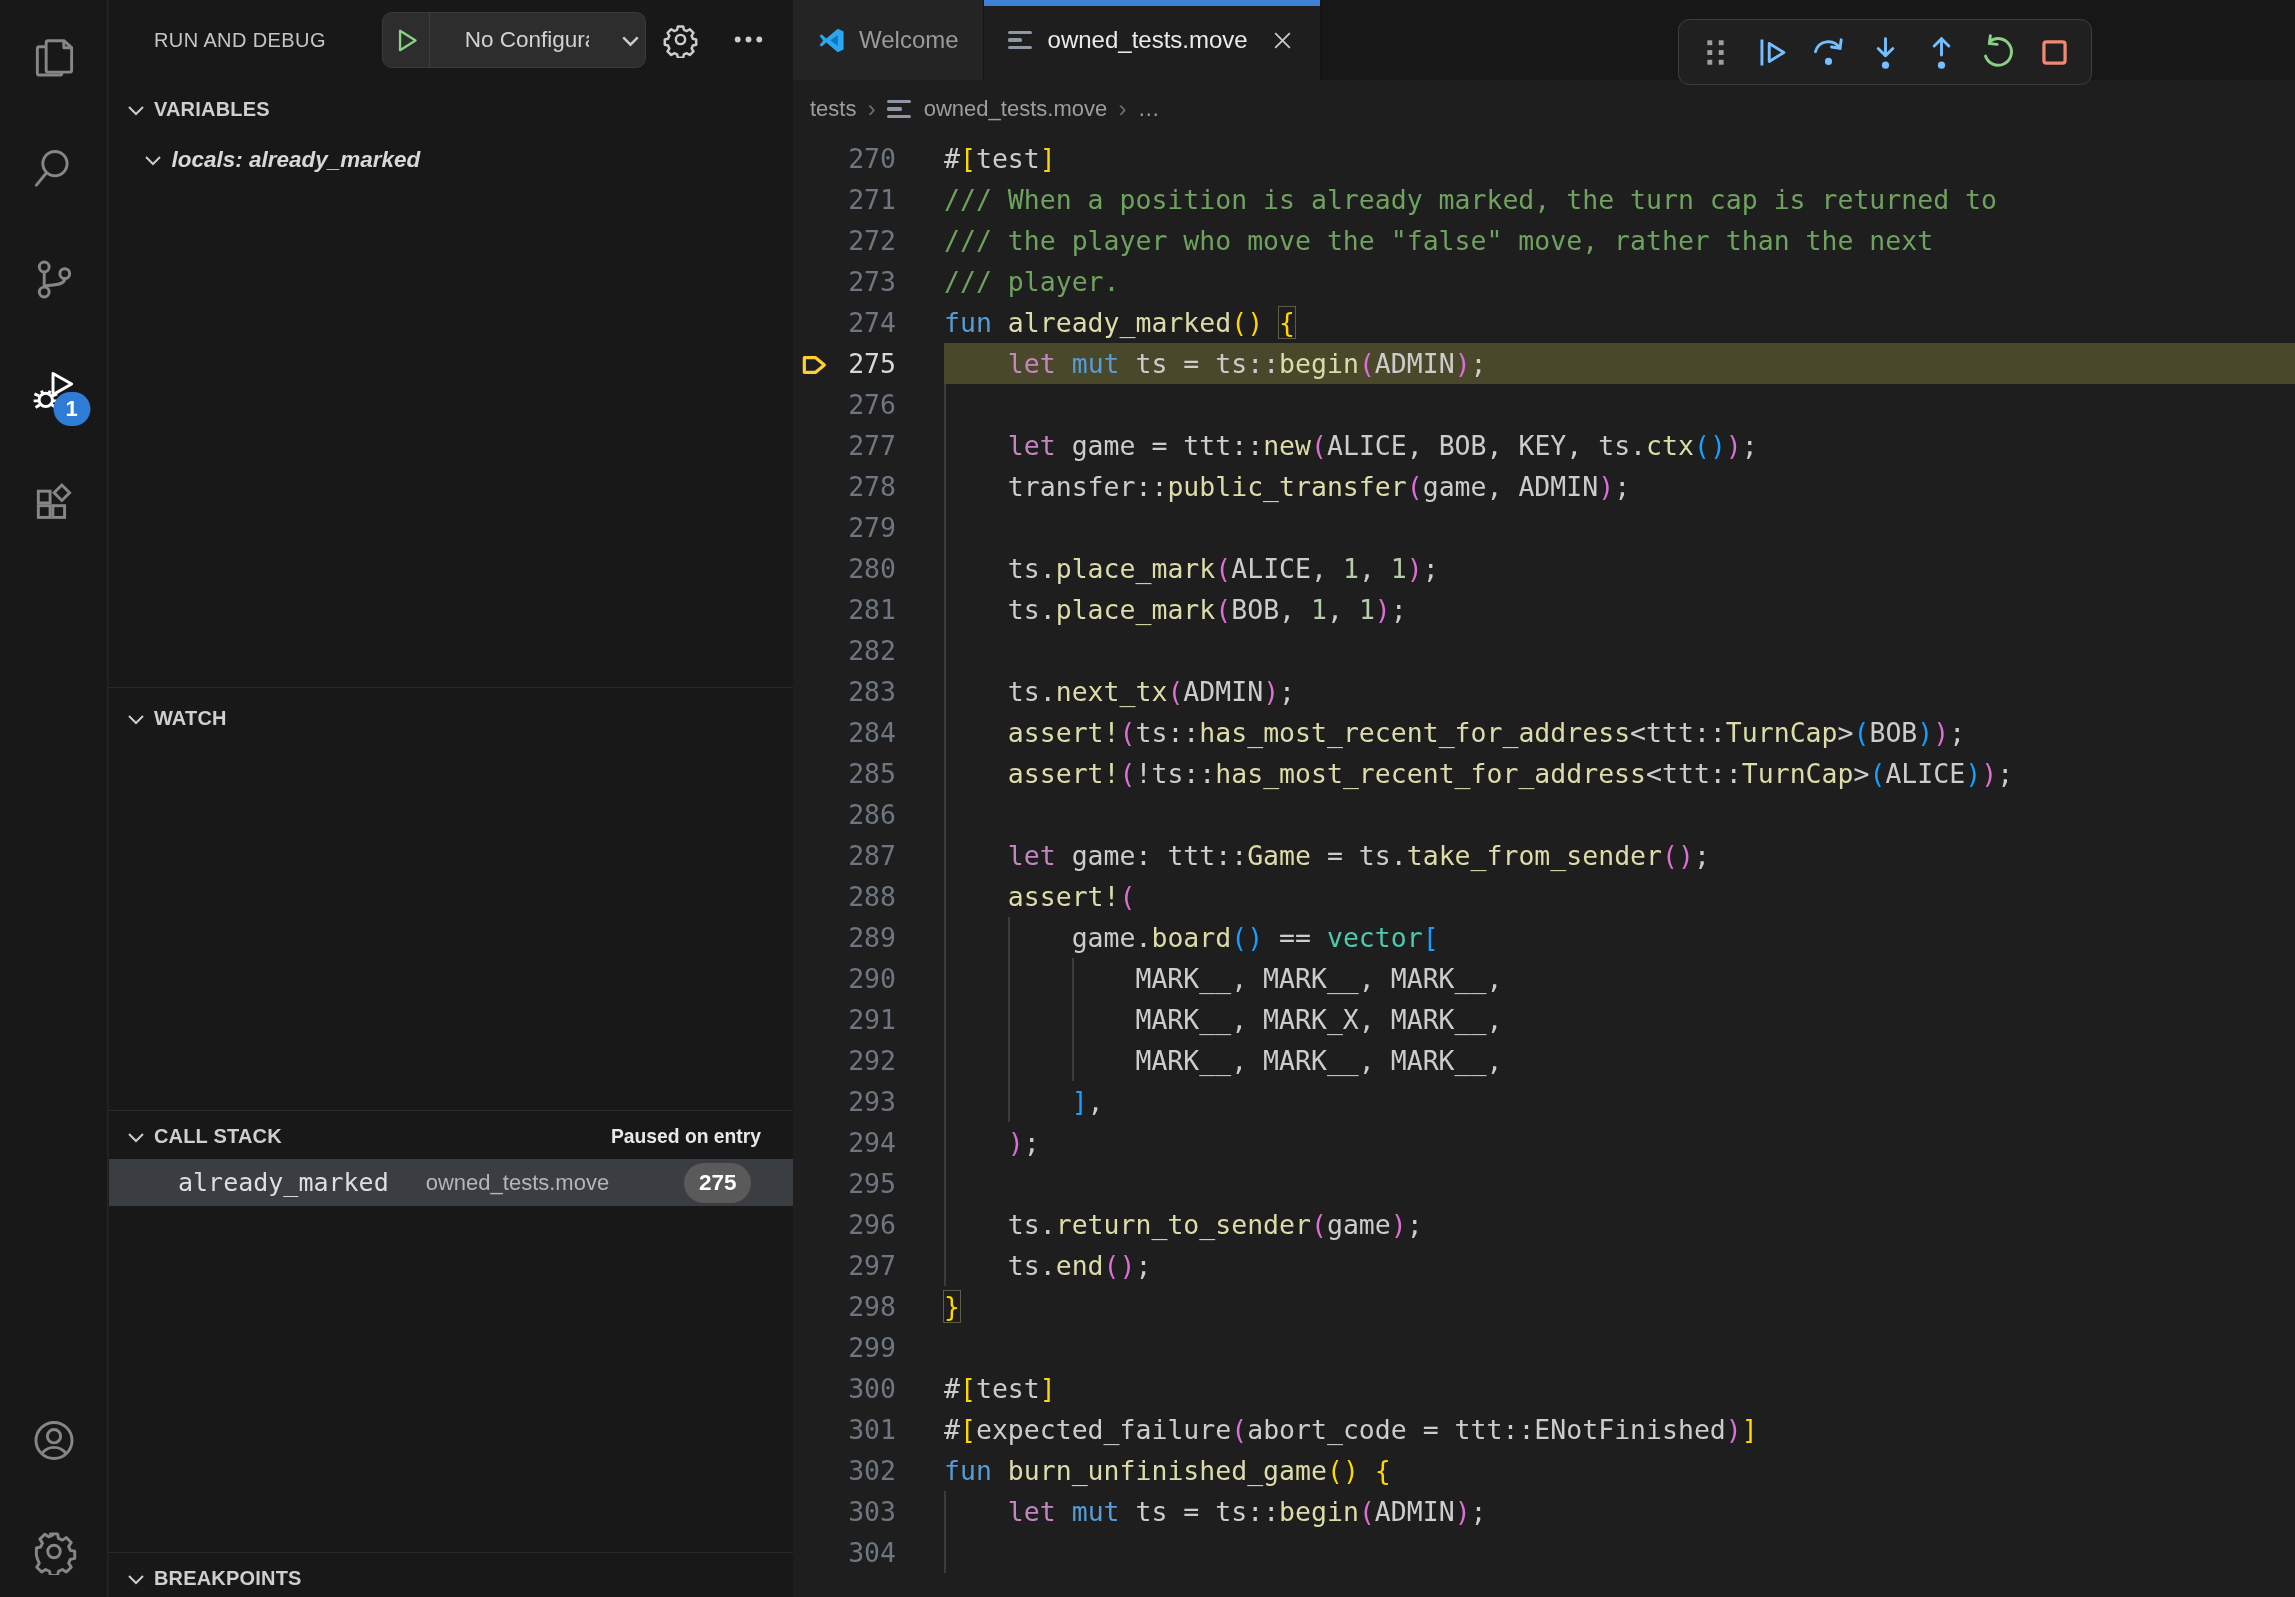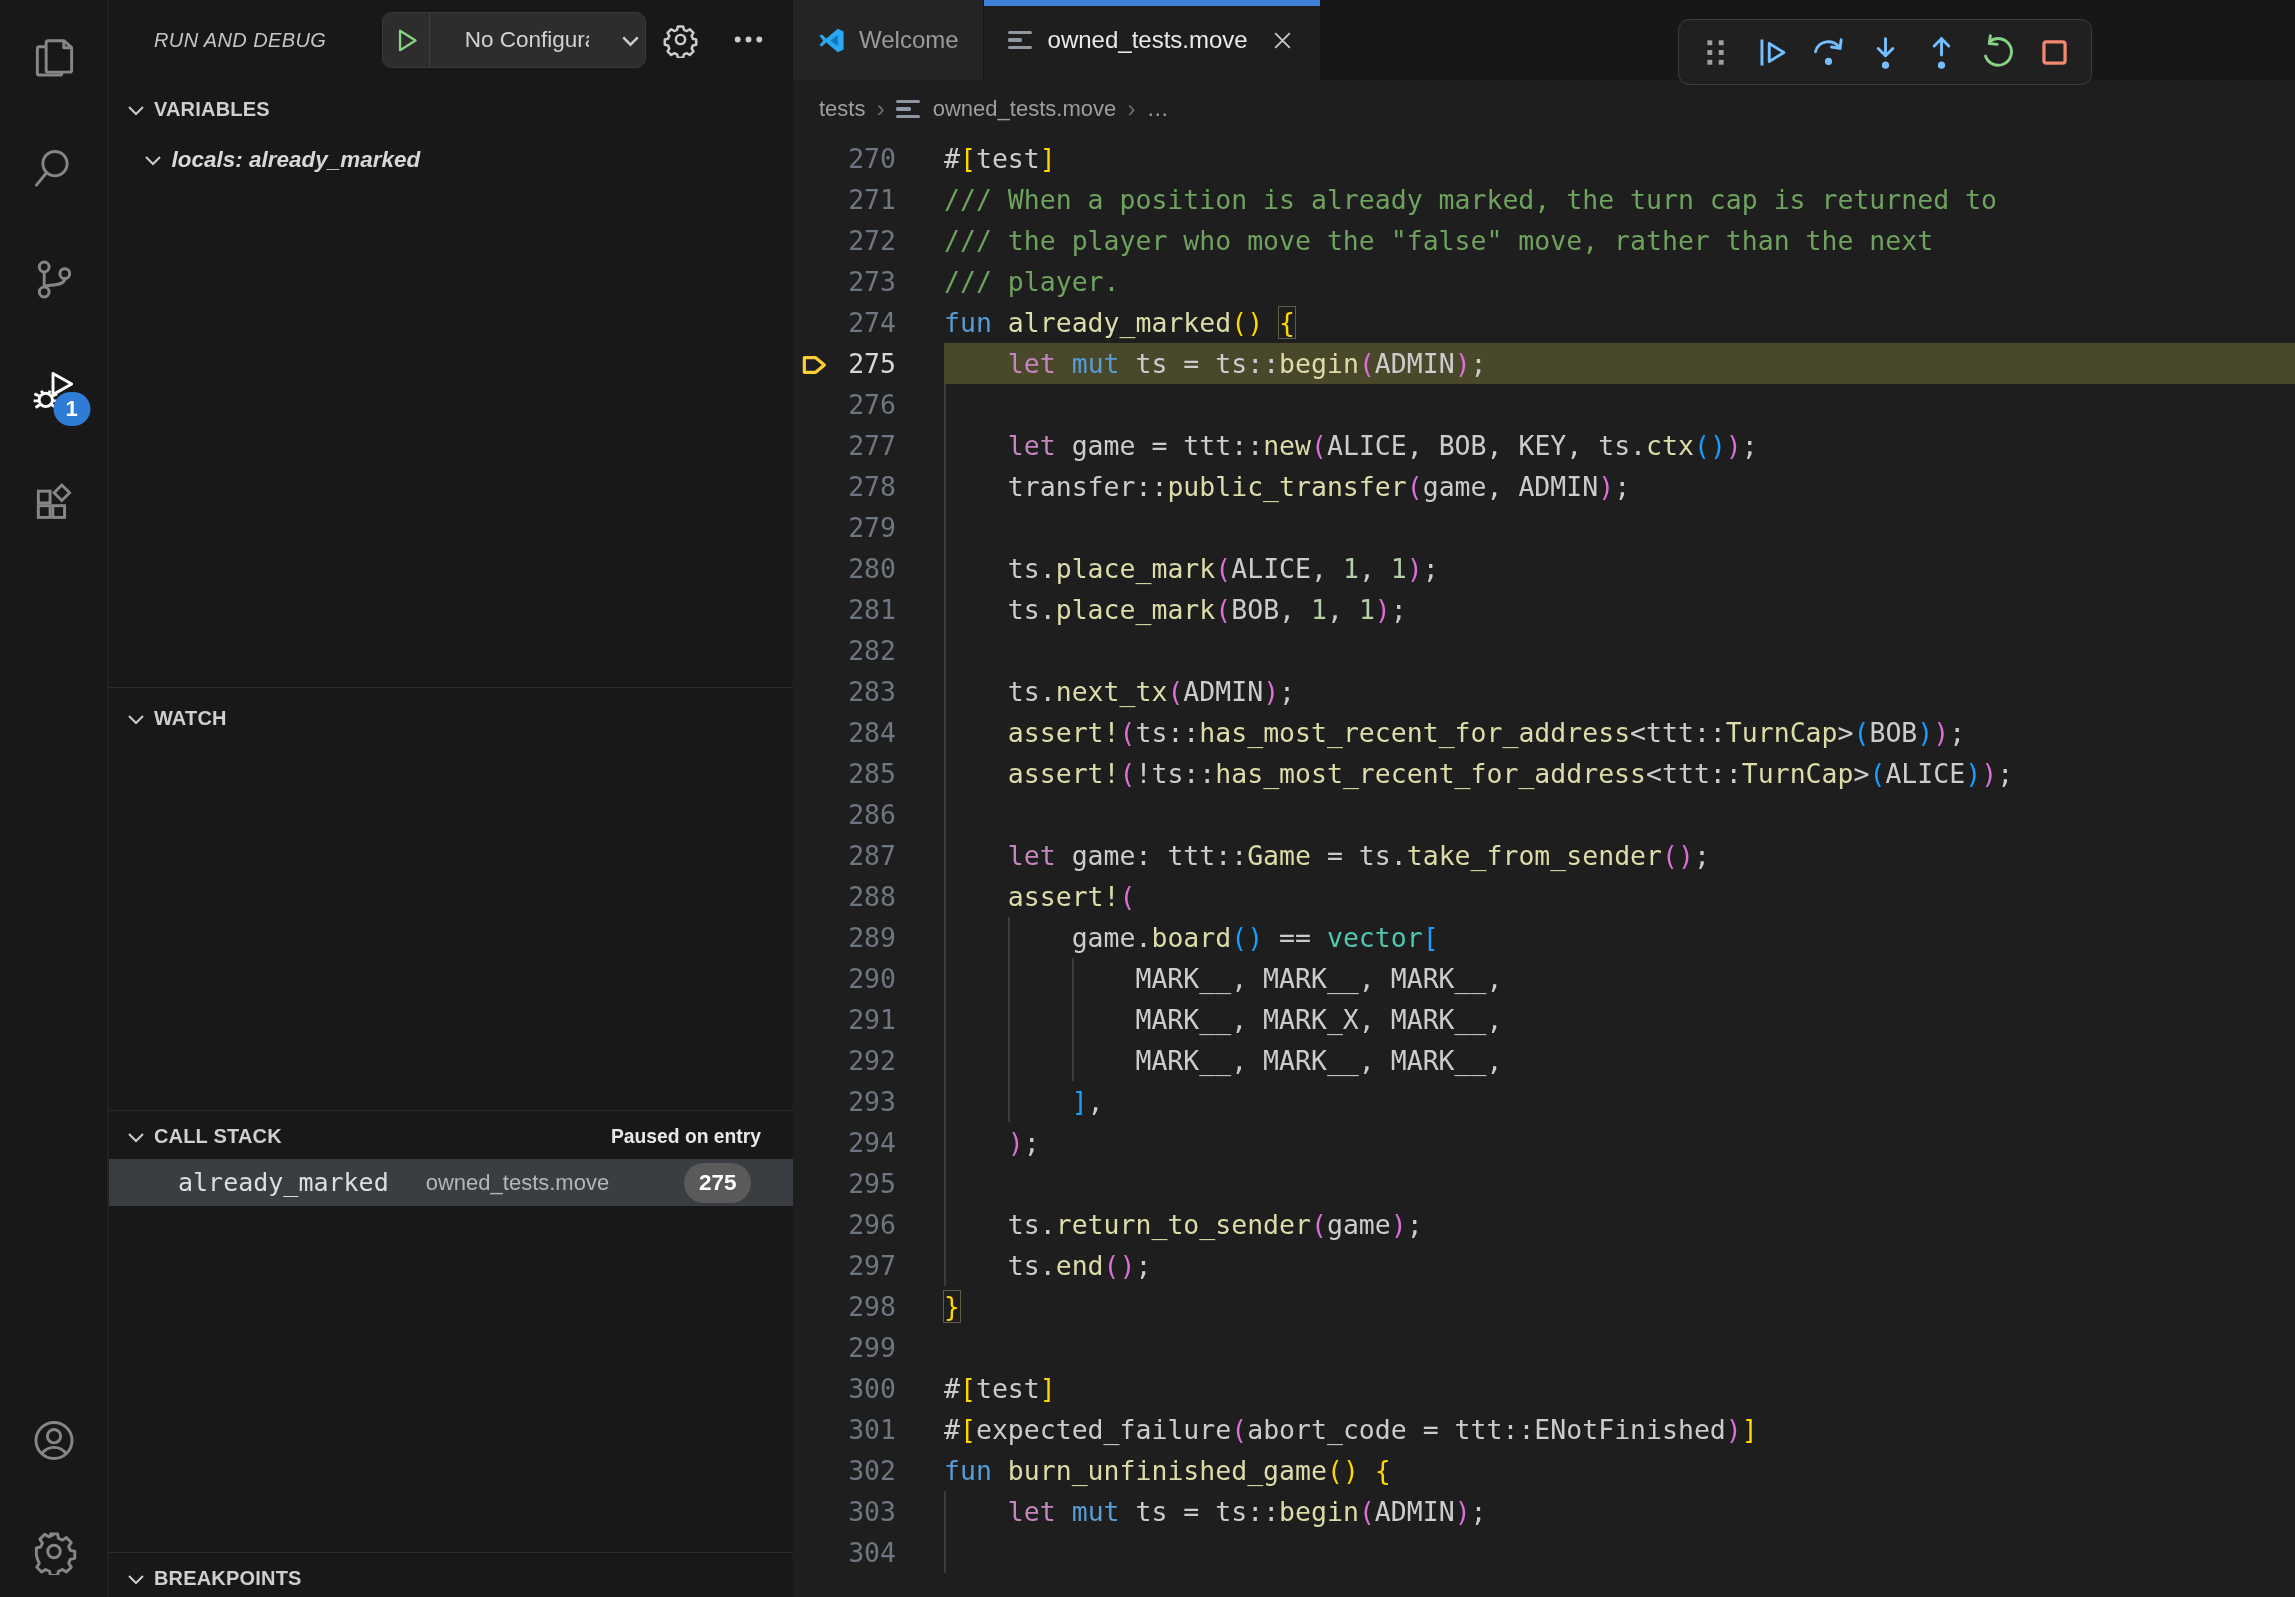--- a/index.html
+++ b/index.html
@@ -12,21 +12,21 @@
   #activitybar { position:absolute; left:0; top:0; width:108px; height:100%;
     background:#181818; border-right:0.8px solid #252525; z-index:5; }
   .act-icon { position:absolute; left:50%; transform:translateX(-50%); width:47px; height:47px; color:#868686; }
   .act-icon svg { width:100%; height:100%; }
   .act-icon.active { color:#ffffff; }
   .act-badge { position:absolute; right:-13px; bottom:-11.3px; width:37px; height:34px;
     background:#2e7cd6; border-radius:17.7px; color:#fff; font-size:22px; font-weight:700;
     display:flex; align-items:center; justify-content:center; }
   
   #sidebar { position:absolute; left:109px; top:0; width:684px; height:100%; background:#181818; }
-  #sidebar-header { position:absolute; left:0; top:0; width:100%; height:80px; display:flex; align-items:center;font-style:italic; }
+  #sidebar-header { position:absolute; left:0; top:0; width:100%; height:80px; display:flex; align-items:center; }
   #sidebar-title { margin-left:45px; font-size:20px; letter-spacing:0.4px; color:#c5c5c5; white-space:nowrap; }
   #config-bar { position:absolute; left:273px; top:12px; height:56px; width:264px;
     background:#2d2d2d; border:0.8px solid #3a3a3a; border-radius:9.7px; display:flex; align-items:center; overflow:hidden;gap:25px; }
   #config-play { width:50px; height:100%; display:flex; align-items:center; justify-content:center; border-right:0.8px solid #3f3f3f; }
   #config-label { margin-left:9.7px; font-size:22.5px; color:#d2d2d2; white-space:nowrap; overflow:hidden; max-width:153px; }
   #config-chevron { margin-left:1.6px; width:29px; height:29px; color:#cccccc; flex:none; }
   .hdr-icon { position:absolute; top:21px; width:37px; height:37px; color:#cccccc; }
   
   .section-sep { position:absolute; left:0; width:100%; height:0.8px; background:#2b2b2b; }
   .section-hdr { position:absolute; left:0; width:100%; display:flex; align-items:center; }
@@ -243,21 +243,21 @@
         <span class="tab-label">owned_tests.move</span>
         <span class="tab-close">
           <svg viewBox="0 0 24 24" fill="none" stroke="currentColor" stroke-width="1.6">
               <path d="M5.5 5.5l13 13M18.5 5.5l-13 13"></path>
             </svg>
         </span>
       </div>
     </div>
 
     <div id="breadcrumb">
-      <span class="bc-item" style="margin-left:26px">tests</span>
+      <span class="bc-item" style="margin-left:17px">tests</span>
       <span class="bc-sep">›</span>
       <span class="move-icon">
           <i></i>
           <i></i>
           <i></i>
         </span>
       <span class="bc-item" style="margin-left:9.7px">owned_tests.move</span>
       <span class="bc-sep">›</span>
       <span class="bc-item">…</span>
     </div>

